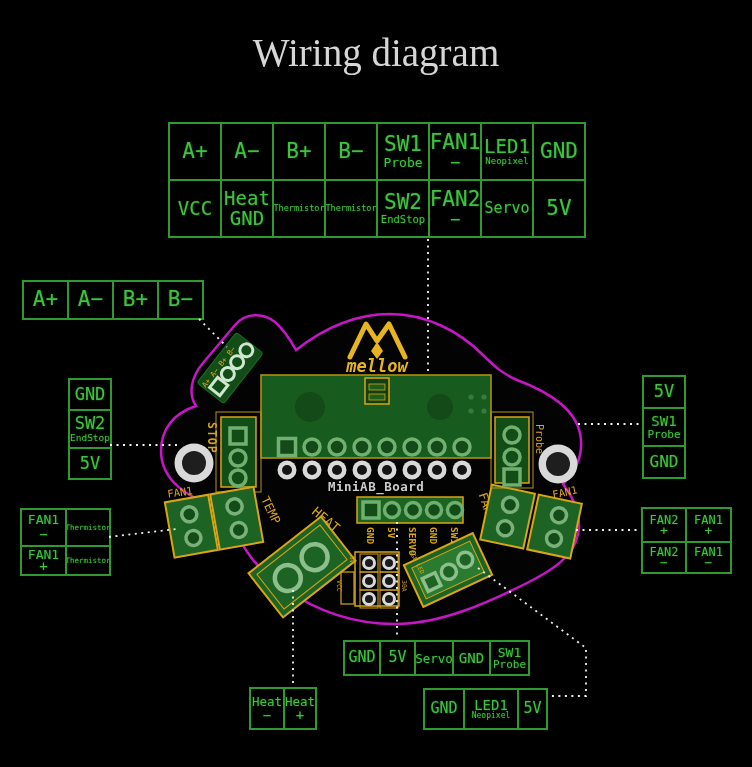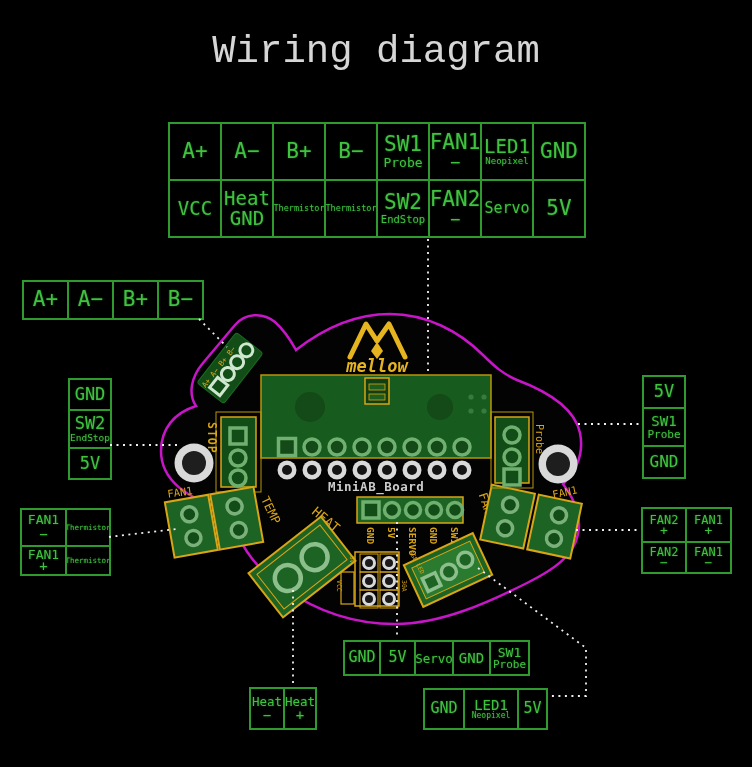--- a/index.html
+++ b/index.html
@@ -2,21 +2,21 @@
 <html><head>
 <meta charset="utf-8">
 <style>
   :root{
     --gr:#3fc23f; --bd:#2f9b2f; --gold:#d8a516; --mag:#c716c7;
   }
   html,body{margin:0;padding:0;background:#000;}
   #stage{position:relative;width:752px;height:767px;background:#000;overflow:hidden;
          font-family:"DejaVu Sans Mono",monospace;}
   #title{position:absolute;left:0;right:0;top:30px;text-align:center;
-         font-family:Liberation Mono, monospace;font-size:39px;color:#d6d6d6;}
+         font-family:Liberation Serif, serif;font-size:39px;color:#d6d6d6;}
   .grp{position:absolute;display:grid;border:1px solid var(--bd);}
   .cell{border:1px solid var(--bd);display:flex;flex-direction:column;align-items:center;
         justify-content:center;color:var(--gr);line-height:1.04;text-align:center;
         text-shadow:0 0 2px rgba(60,200,60,.45);overflow:hidden;}
   .m{font-size:21px;}
   .s{font-size:12px;}
   .m-md{font-size:17px;} .m-sm{font-size:15px;} .m-xs{font-size:8.5px;} .m-xxs{font-size:7.5px;}
   .m-b1{font-size:15px;} .m-fan{font-size:13px;}
   .s-lg{font-size:19px;} .s-md{font-size:17px;} .s-sm{font-size:10.5px;} .s-xs{font-size:9px;}
   .s-sign{font-size:14px;}

